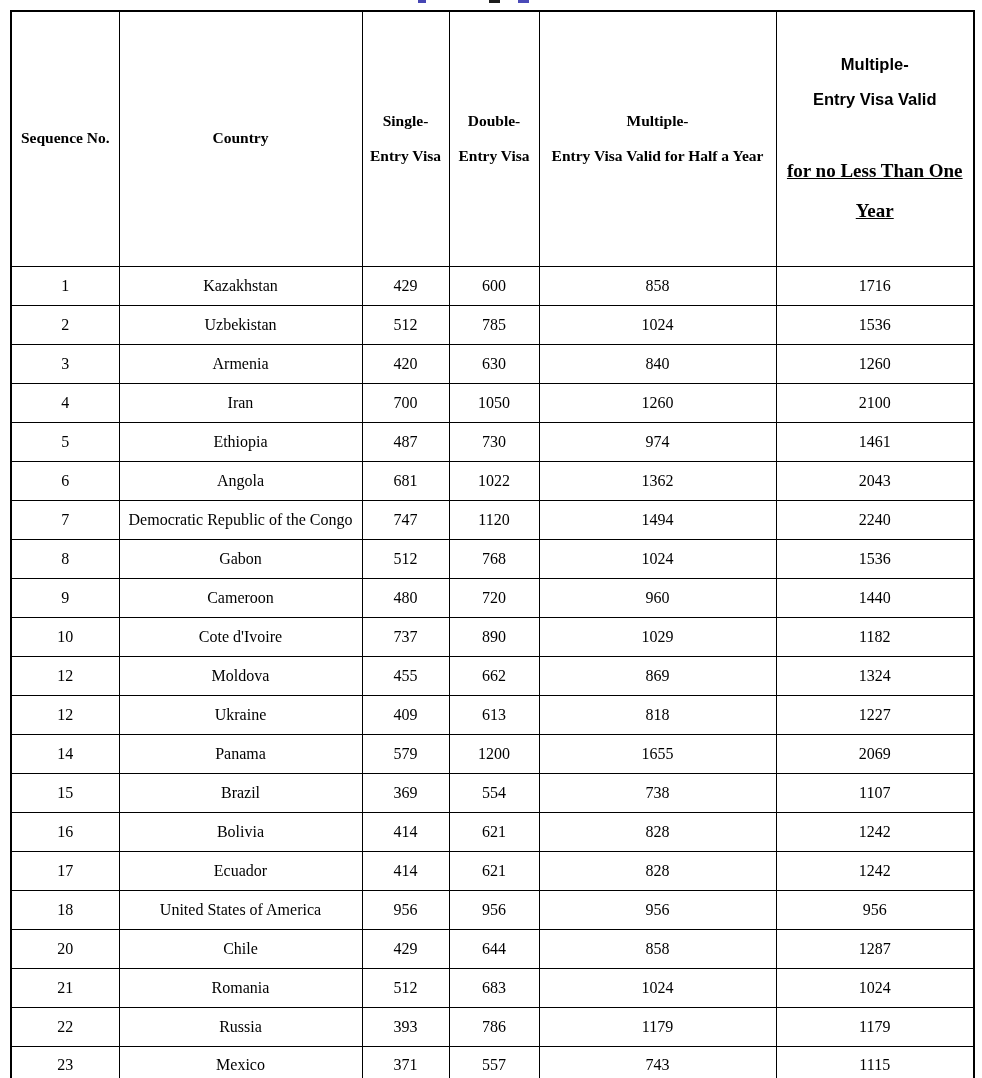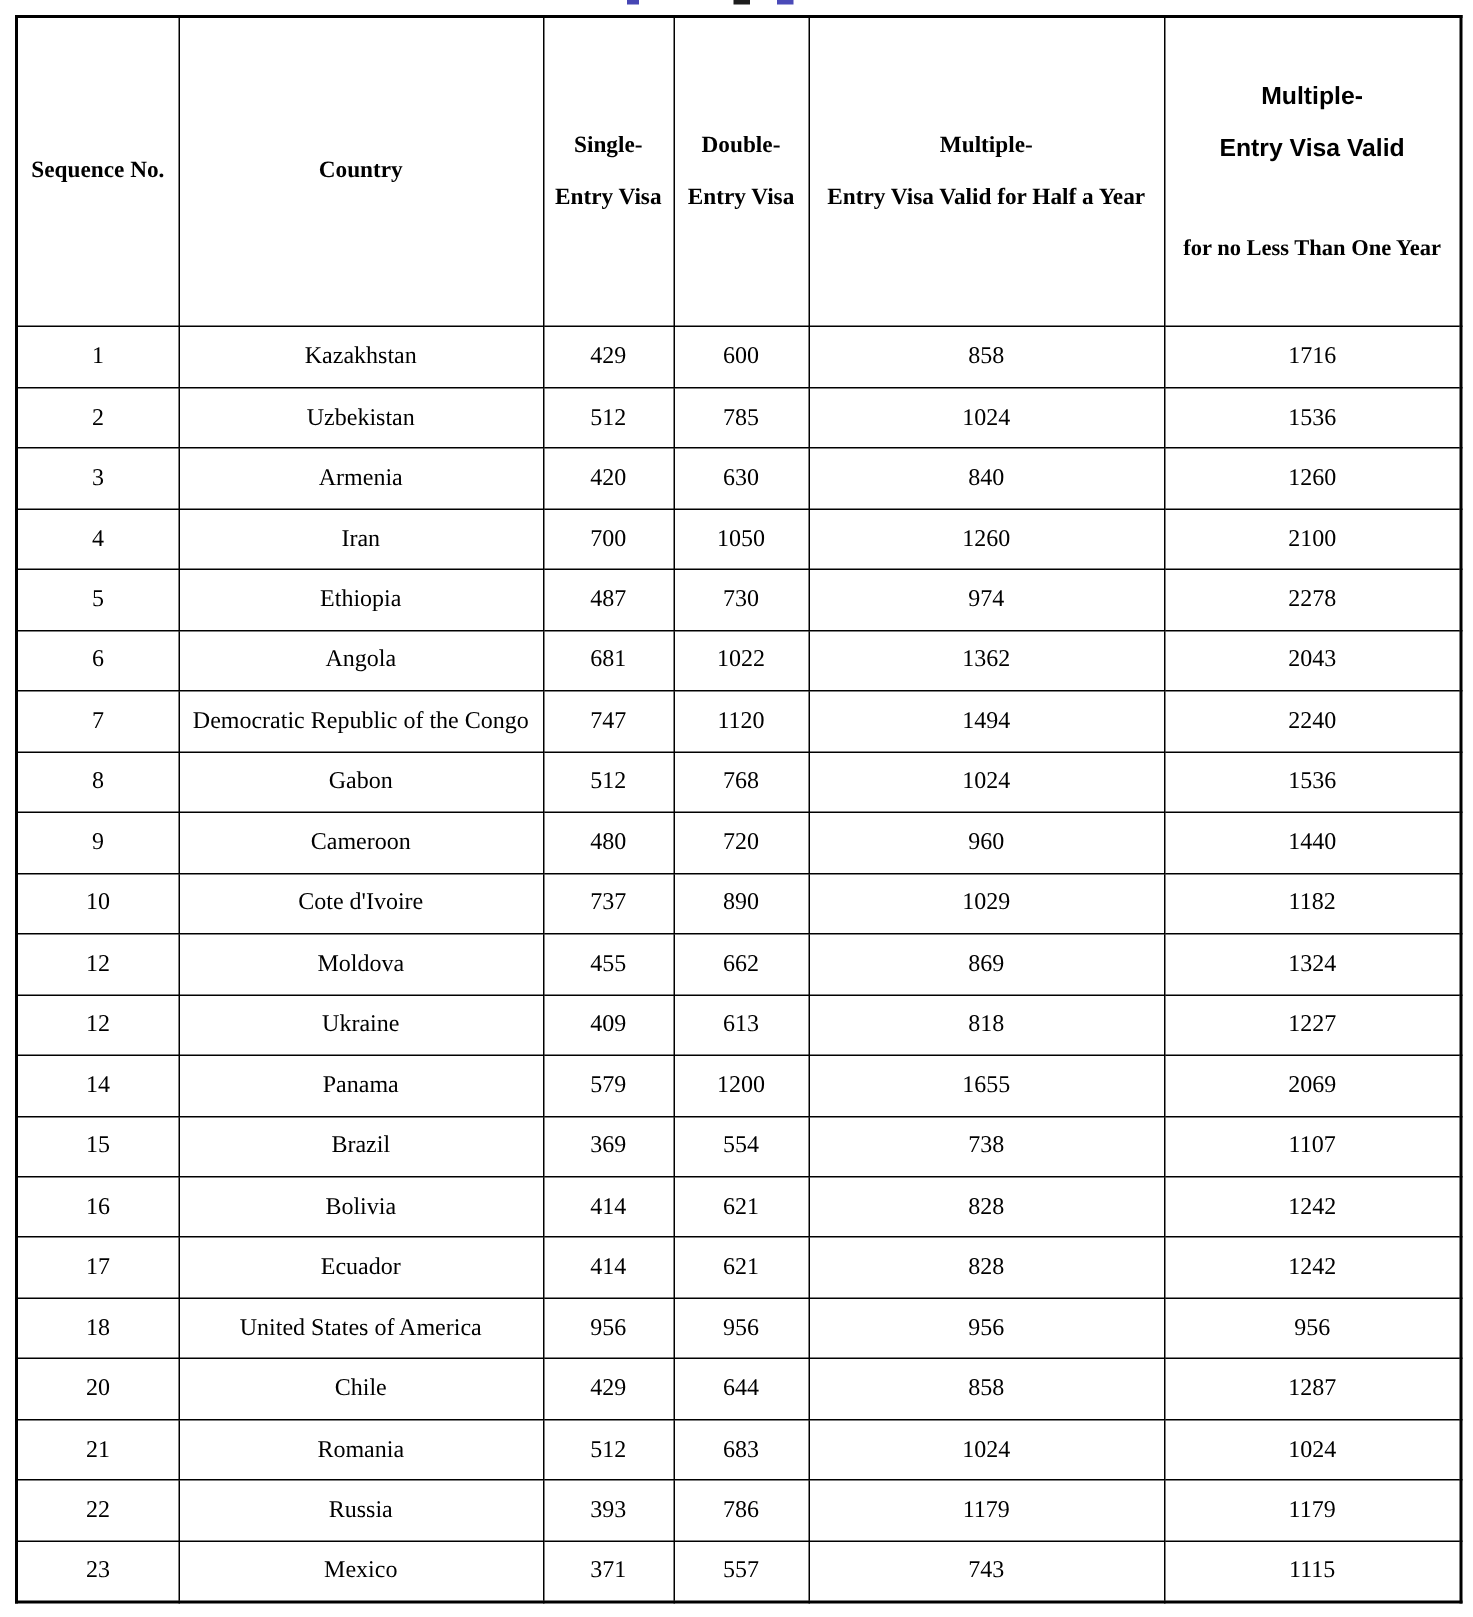--- a/index.html
+++ b/index.html
@@ -63,23 +63,24 @@
     font-family: "Liberation Sans", "DejaVu Sans", sans-serif;
     font-weight: bold;
     font-size: 16.5px;
     line-height: 2.1;
     white-space: pre-line;
   }
   .hdr-serif {
     display: block;
     font-family: "Liberation Serif", "DejaVu Serif", serif;
     font-weight: bold;
-    font-size: 15px;
+    font-size: 19px;
     line-height: 2.1;
     white-space: pre-line;
+    text-decoration: underline;
   }
 </style>
 </head>
 <body>
 
 <span class="caption-mark m1"></span>
 <span class="caption-mark m2"></span>
 <span class="caption-mark m3"></span>
 
 <table class="visa-table">
@@ -145,21 +146,21 @@
         <td>1260</td>
         <td>2100</td>
       </tr>
 
       <tr>
         <td>5</td>
         <td>Ethiopia</td>
         <td>487</td>
         <td>730</td>
         <td>974</td>
-        <td>2278</td>
+        <td>1461</td>
       </tr>
 
       <tr>
         <td>6</td>
         <td>Angola</td>
         <td>681</td>
         <td>1022</td>
         <td>1362</td>
         <td>2043</td>
       </tr>

